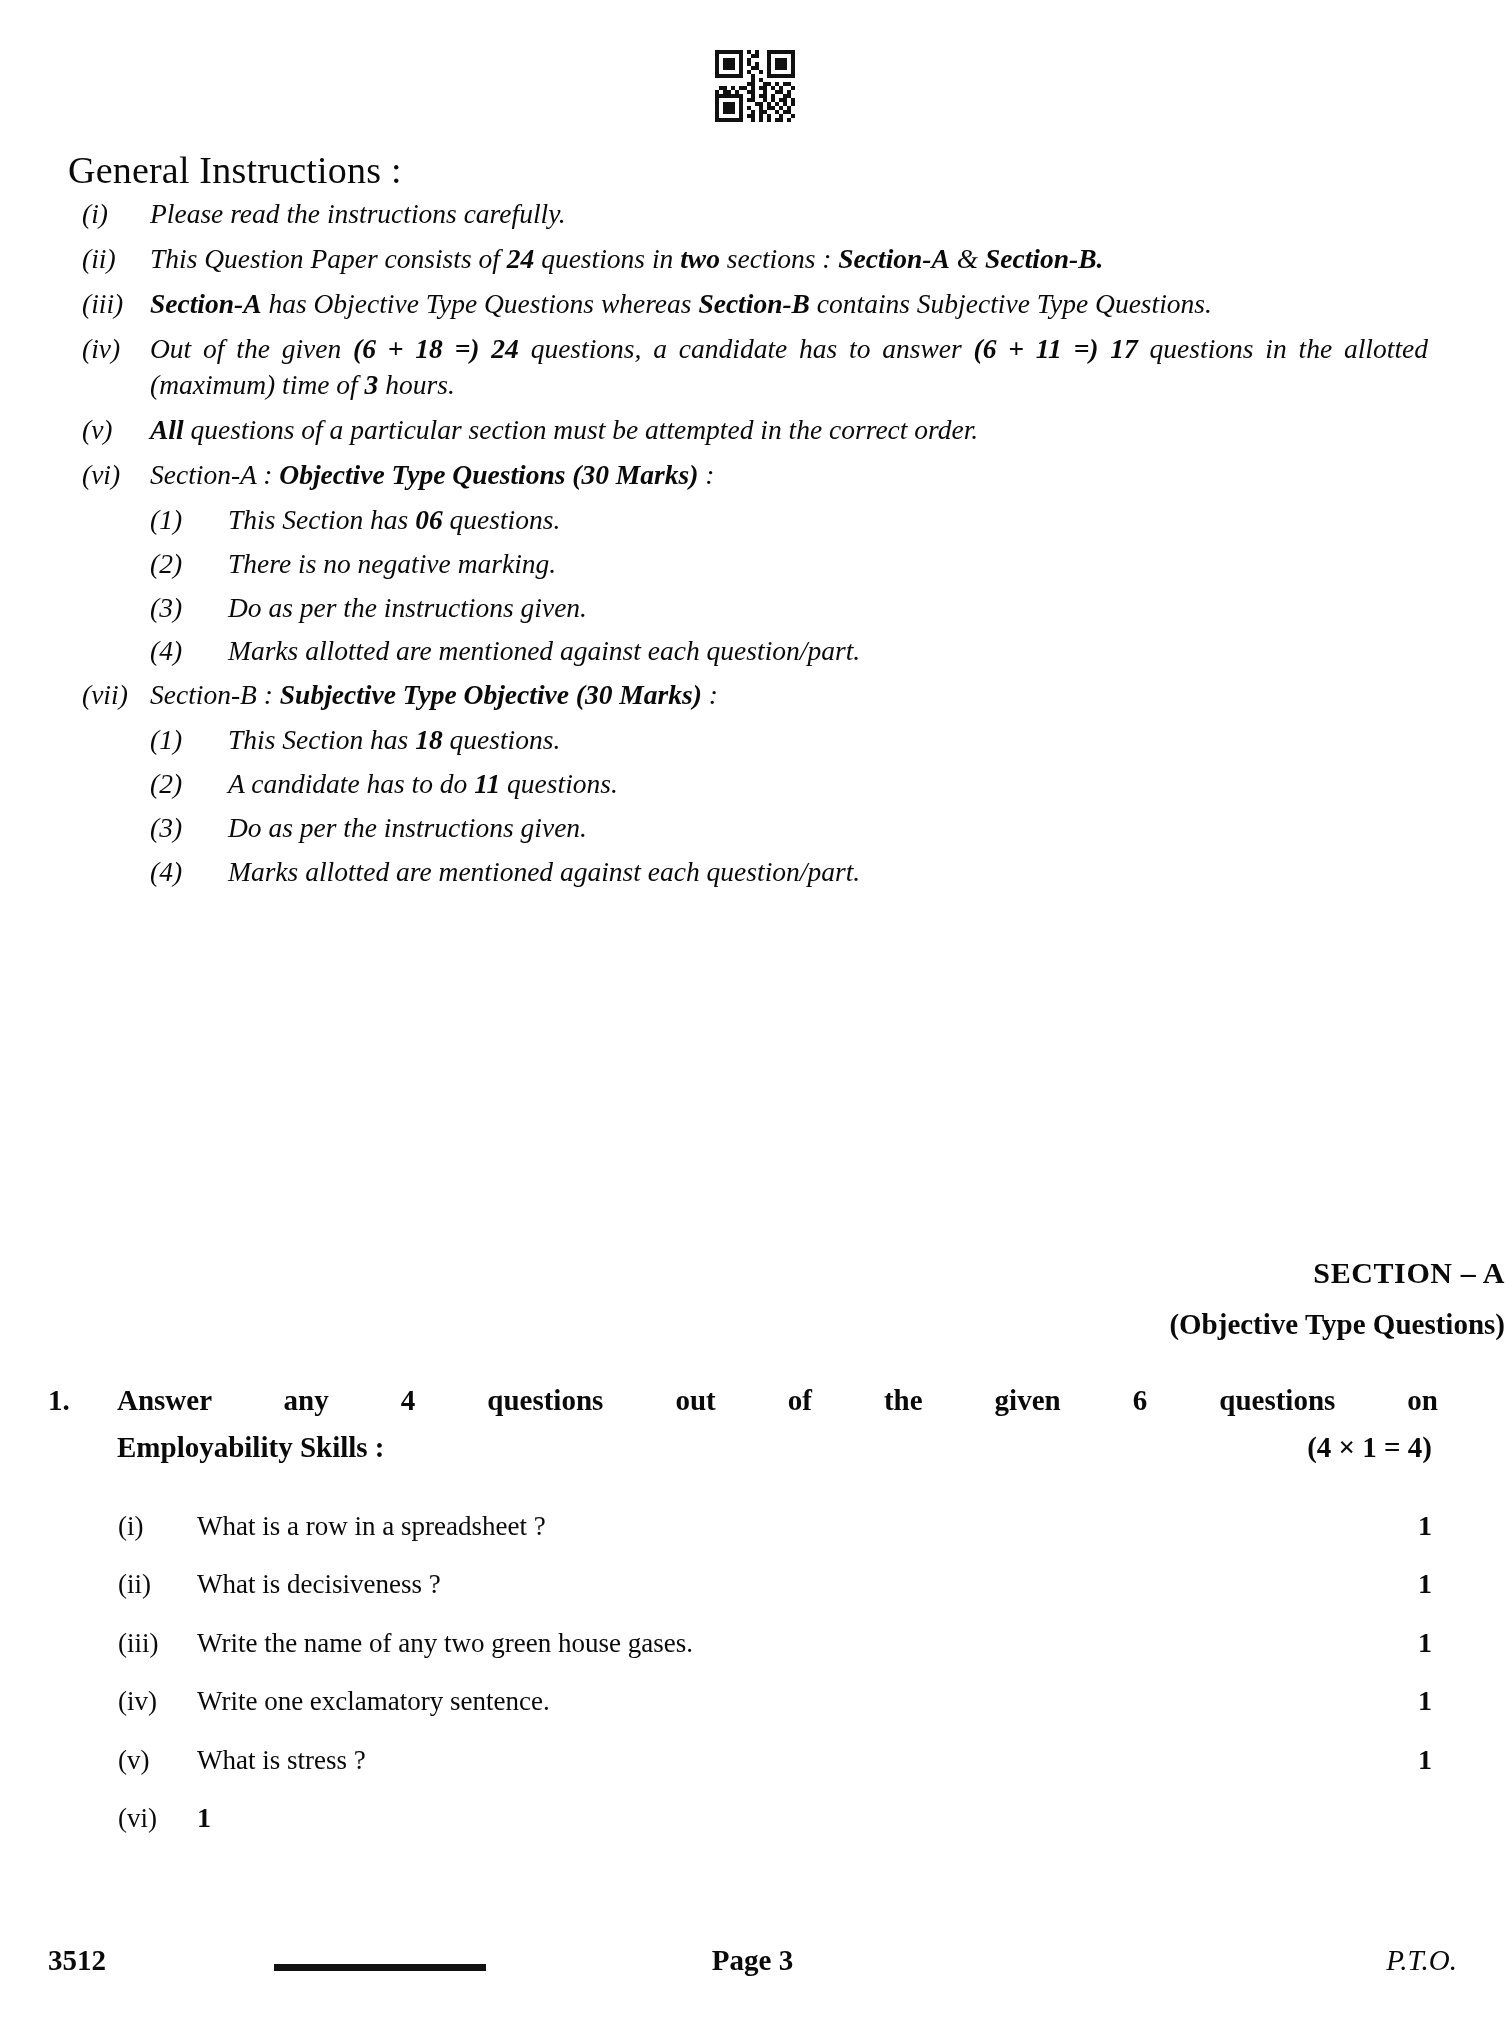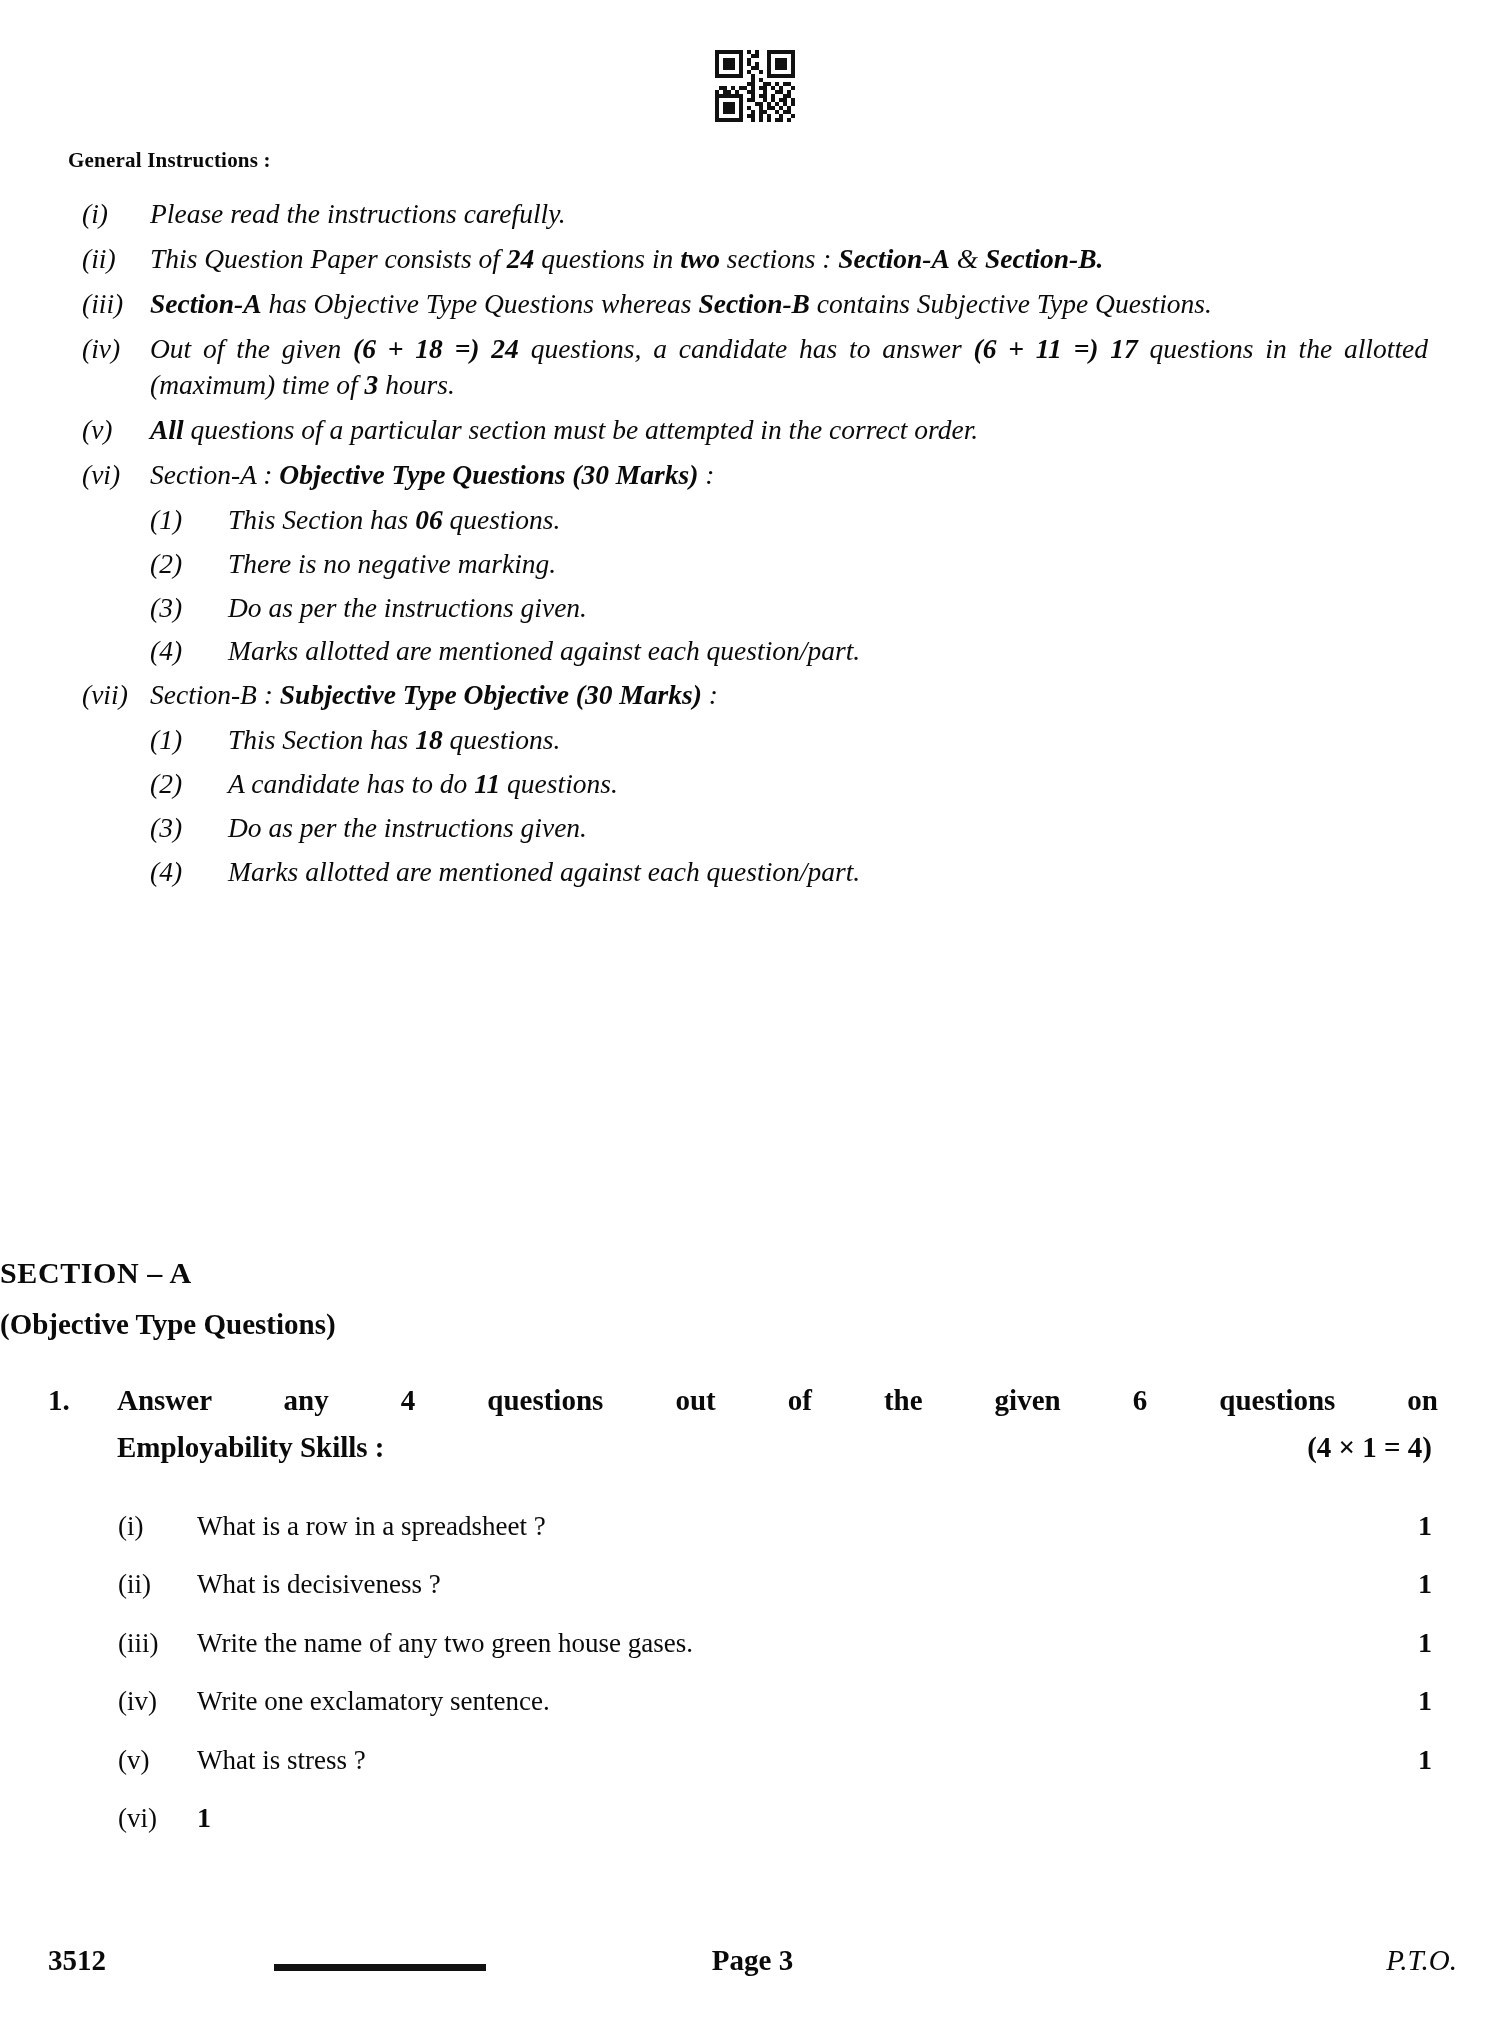--- a/index.html
+++ b/index.html
@@ -30,22 +30,22 @@
     width: 88px;
     height: 80px;
   }
   .qr-wrap svg { display: block; width: 88px; height: 80px; }
 
   
   .gi-title {
     position: absolute;
     left: 68px;
     top: 148px;
-    font-weight: bold;
-    font-size: 21px;
+    font-weight: normal;
+    font-size: 38px;
     letter-spacing: .2px;
   }
 
   .inst-list {
     position: absolute;
     left: 68px;
     top: 196px;
     width: 1360px;
   }
 
@@ -88,21 +88,21 @@
     width: 78px;
   }
   .sub-row .body { flex: 1 1 auto; }
 
   
   .section-heads {
     position: absolute;
     left: 0;
     right: 0;
     top: 1256px;
-    text-align: left;
+    text-align: right;
   }
   .section-heads .sh1 {
     font-weight: bold;
     font-size: 30px;
     letter-spacing: .6px;
   }
   .section-heads .sh2 {
     font-weight: bold;
     font-size: 29px;
     margin-top: 18px;

